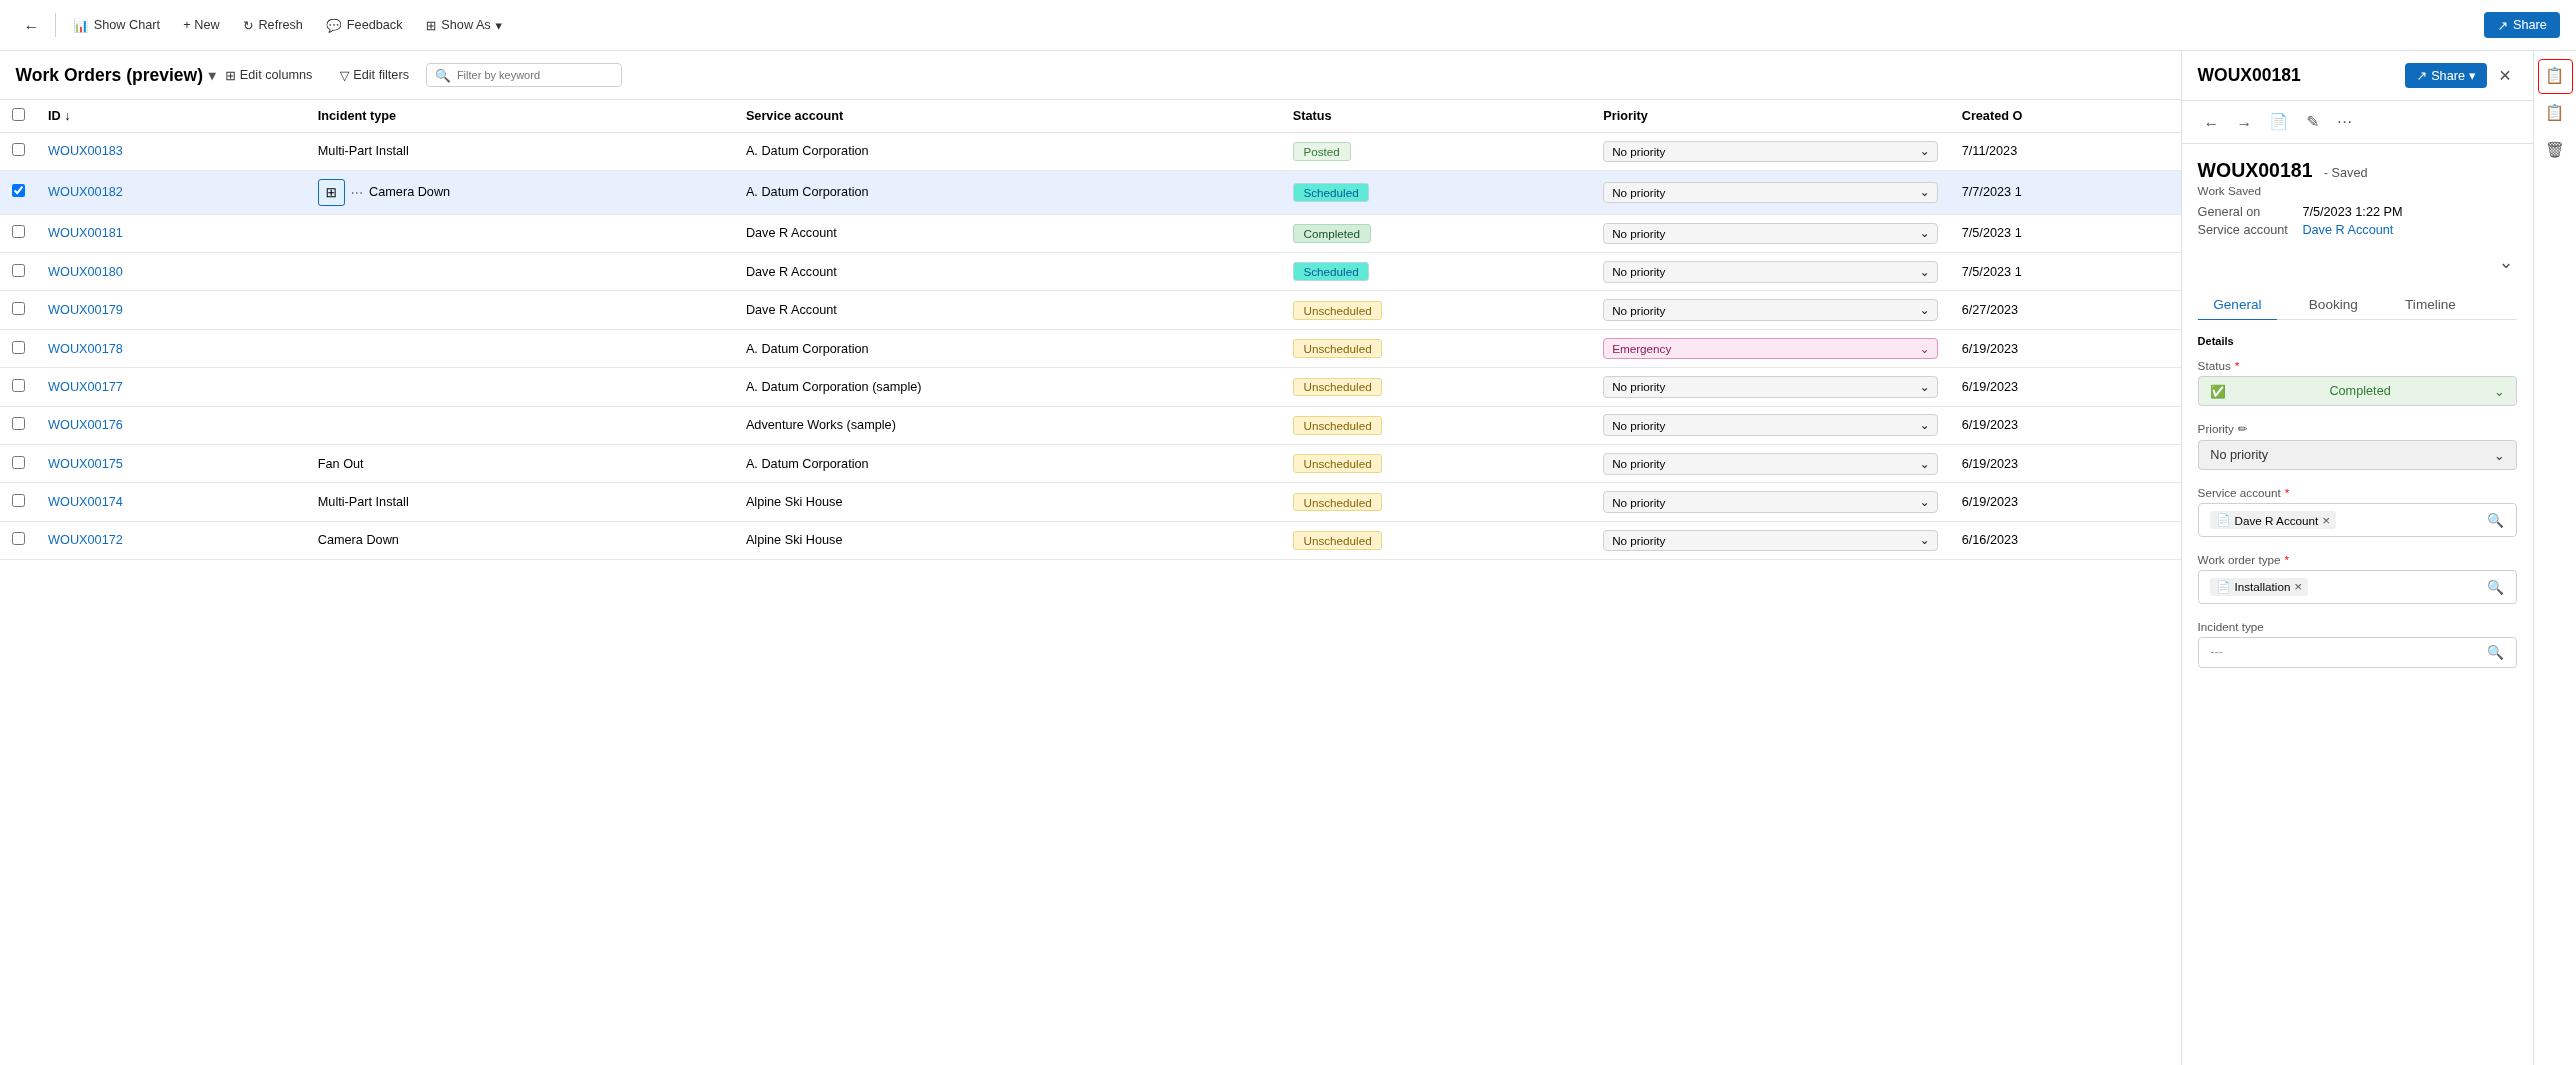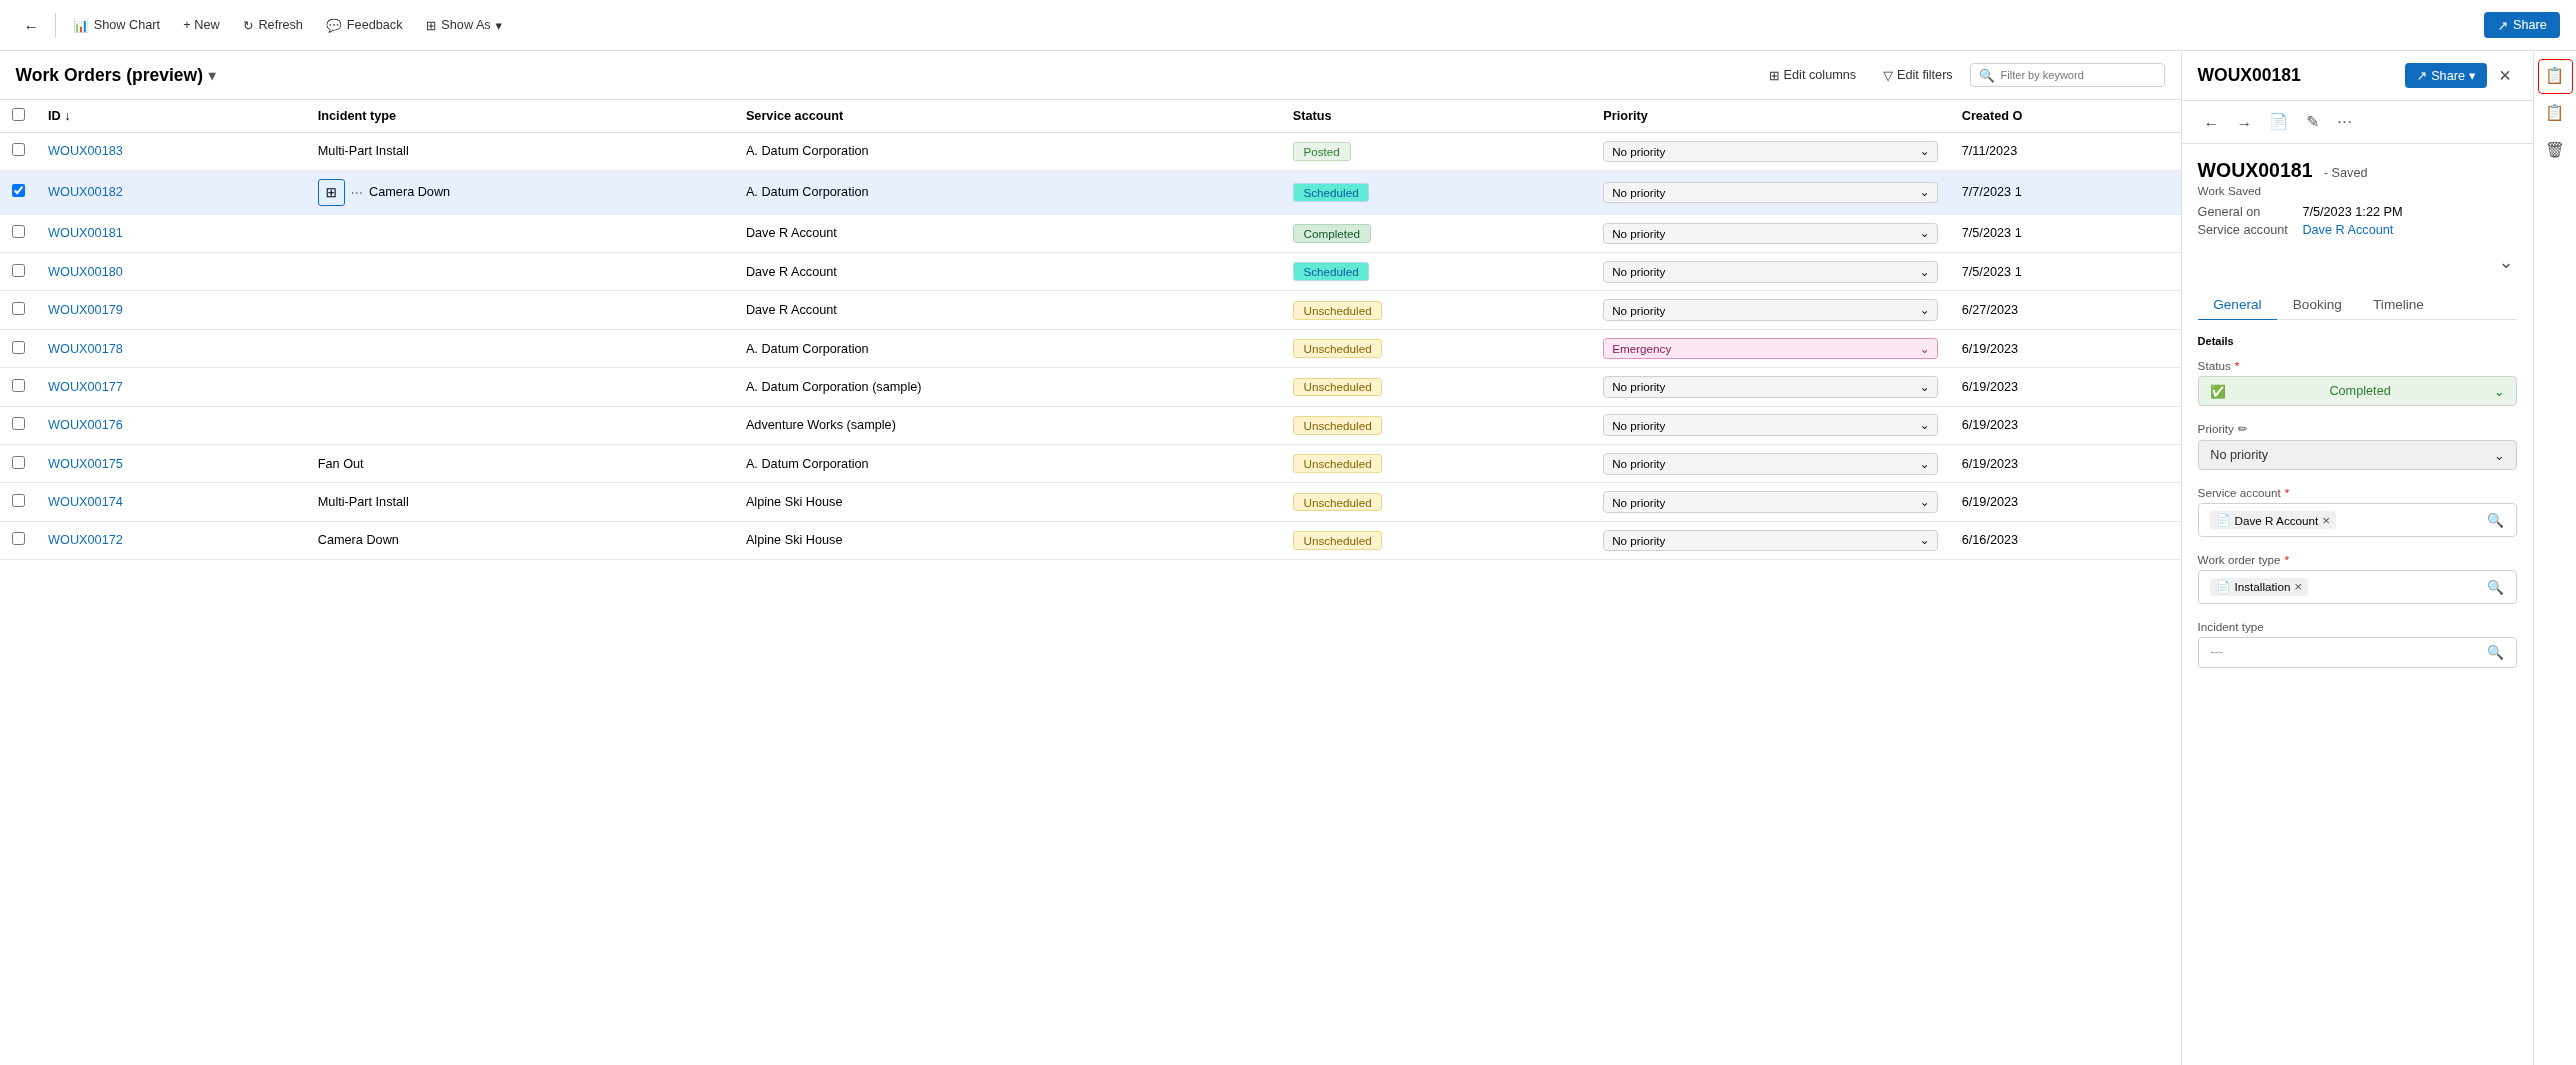--- a/index.html
+++ b/index.html
@@ -24,21 +24,21 @@
     .divider-v { width: 1px; height: 23.4px; background: #d0d0d0; margin: 0 3.9px; }
 
     
     .main-area { display: flex; flex: 1; overflow: hidden; }
 
     
     .list-panel { flex: 1; display: flex; flex-direction: column; overflow: hidden; border-right: 1px solid #e0e0e0; }
 
     
     .list-header {
-      display: flex; align-items: center; justify-content: space-between;
+      display: flex; align-items: center; justify-content: flex-start;
       padding: 11.7px 15.6px; border-bottom: 1px solid #e0e0e0;
     }
     .list-title { font-size: 17.5px; font-weight: 600; display: flex; align-items: center; gap: 5.8px; }
     .list-title-arrow { font-size: 13.6px; color: #555; }
     .list-actions { display: flex; align-items: center; gap: 7.8px; }
     .list-action-btn {
       display: flex; align-items: center; gap: 3.9px; padding: 4.9px 9.7px;
       border: none; background: none; cursor: pointer; color: #333; font-size: 12.7px;
       border-radius: 3.9px;
     }
@@ -113,21 +113,21 @@
 
     .record-header { margin-bottom: 11.7px; }
     .record-id { font-size: 19.5px; font-weight: 600; }
     .record-saved { font-size: 12.7px; color: #555; margin-left: 7.8px; }
     .record-type { font-size: 11.7px; color: #555; margin-top: 1.9px; }
     .record-meta { display: flex; flex-direction: column; gap: 3.9px; margin-top: 7.8px; font-size: 12.7px; }
     .meta-row { display: flex; align-items: center; gap: 7.8px; }
     .meta-label { color: #555; min-width: 97px; }
     .meta-link { color: #0f6cbd; text-decoration: none; }
 
-    .tabs { display: flex; gap: 0; border-bottom: 1.9px solid #e0e0e0; margin-top: 11.7px; margin-bottom: 15.6px; }
+    .tabs { display: flex; gap: 16px; border-bottom: 1.9px solid #e0e0e0; margin-top: 11.7px; margin-bottom: 15.6px; }
     .tab {
       padding: 7.8px 15.6px; cursor: pointer; font-size: 13.6px; font-weight: 500;
       border-bottom: 1.9px solid transparent; margin-bottom: -1.9px; color: #555;
     }
     .tab.active { color: #0f6cbd; border-bottom-color: #0f6cbd; }
 
     .section-title { font-size: 11px; font-weight: 600; margin-bottom: 11.7px; }
 
     .field-group { margin-bottom: 15.6px; }
     .field-label { font-size: 11.7px; color: #555; margin-bottom: 3.9px; display: flex; align-items: center; gap: 3.9px; }

